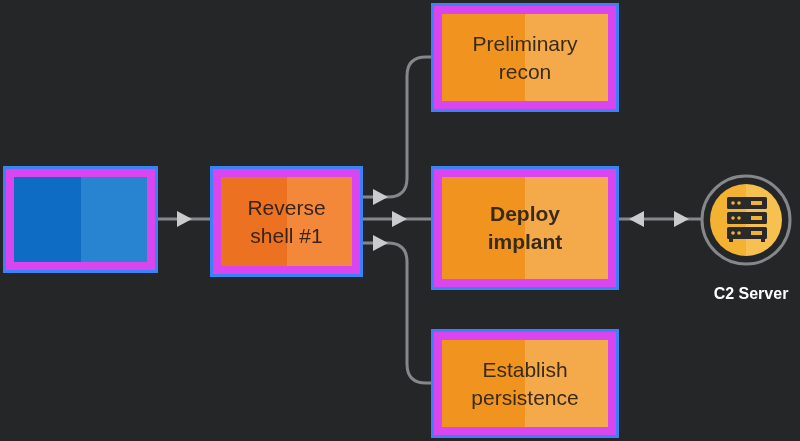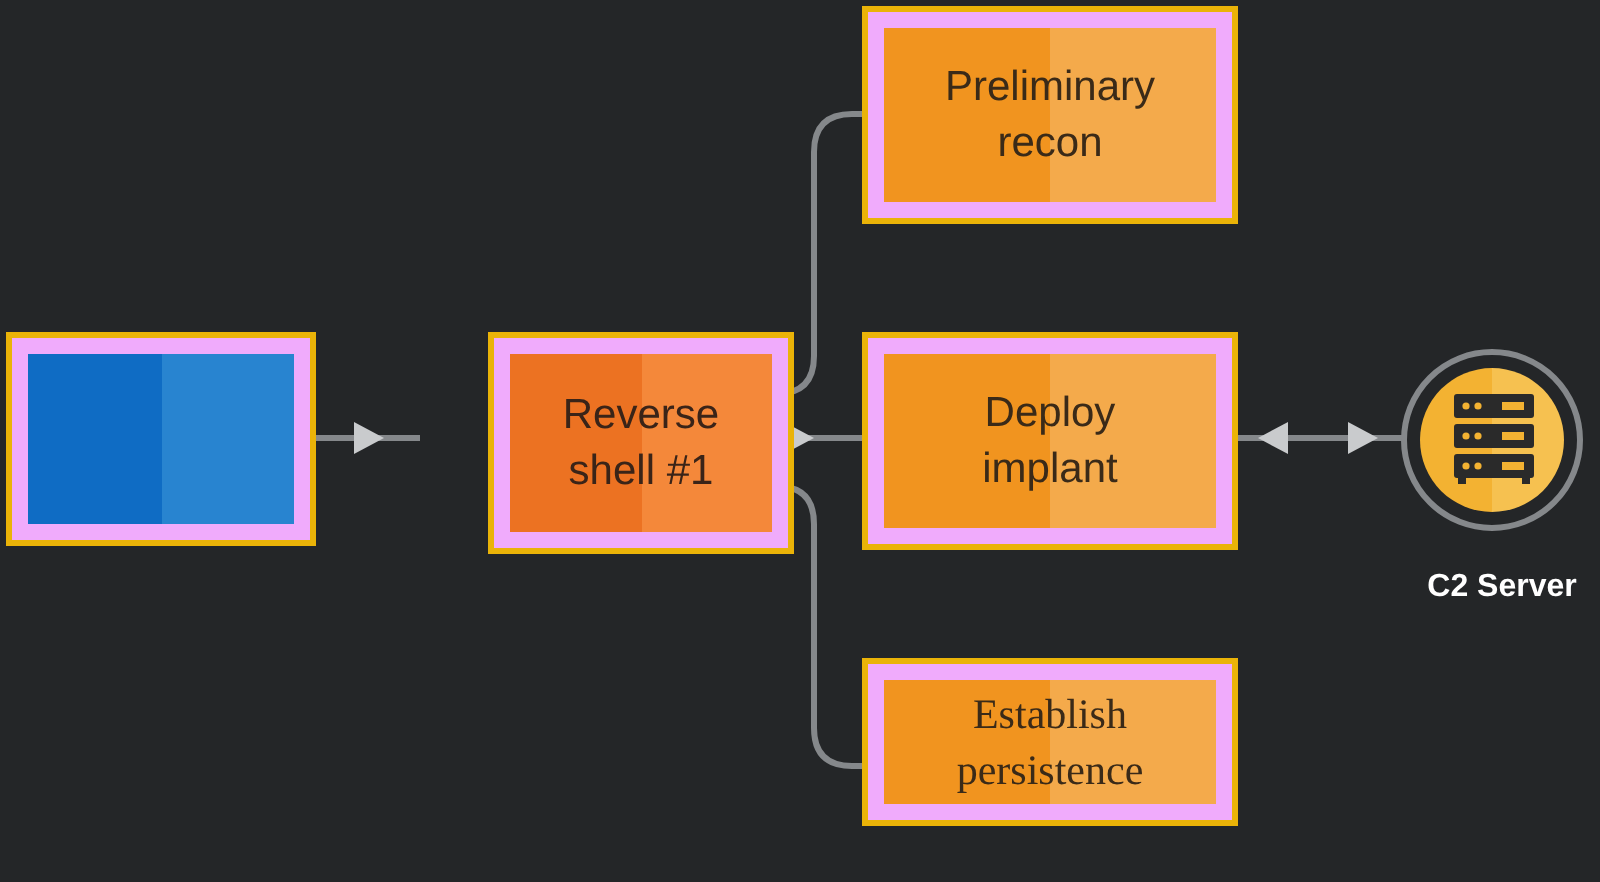--- a/index.html
+++ b/index.html
@@ -1,18 +1,18 @@
 <!DOCTYPE html>
 <html><head>
 <meta charset="utf-8">
 <style>
   html, body { margin:0; padding:0; }
   body { width:800px; height:441px; background:#242628; position:relative; overflow:hidden;
          font-family:"Liberation Sans", sans-serif; }
-  .outer { position:absolute; border:3px solid #eab308; box-sizing:border-box; background:#f0abfc; }
+  .outer { position:absolute; border:3px solid #3b82f6; box-sizing:border-box; background:#d946ef; }
   .inner { position:absolute; left:8px; top:8px; right:8px; bottom:8px; display:flex;
            align-items:center; justify-content:center; text-align:center; overflow:hidden; }
   .inner .l { position:absolute; left:0; top:0; bottom:0; width:50%; }
   .inner .r { position:absolute; right:0; top:0; bottom:0; width:50%; }
   .label { position:relative; z-index:1; font-size:21px; line-height:28px; white-space:pre-line; }
   svg.wires { position:absolute; left:0; top:0; }
   .c2-label { position:absolute; left:696px; top:285px; width:110px; text-align:center;
               color:#ffffff; font-size:16px; font-weight:bold; }
 </style>
 </head>
@@ -65,48 +65,48 @@
   </g>
 </svg>
 
 <div class="outer" style="left:3px;top:166px;width:155px;height:107px;">
   <div class="inner">
     <div class="l" style="background:#0f6cc4"></div>
     <div class="r" style="background:#2884d0"></div>
   </div>
 </div>
 
-<div class="outer" style="left:210px;top:166px;width:153px;height:111px;margin-left:34px;">
+<div class="outer" style="left:210px;top:166px;width:153px;height:111px;">
   <div class="inner">
     <div class="l" style="background:#ec7222"></div>
     <div class="r" style="background:#f4883a"></div>
     <span class="label" style="color:#3a2418">Reverse
 shell #1</span>
   </div>
 </div>
 
 <div class="outer" style="left:431px;top:3px;width:188px;height:109px;">
   <div class="inner">
     <div class="l" style="background:#f1941f"></div>
     <div class="r" style="background:#f4aa4b"></div>
     <span class="label" style="color:#3a2a18">Preliminary
 recon</span>
   </div>
 </div>
 
-<div class="outer" style="left:431px;top:166px;width:188px;height:109px;">
+<div class="outer" style="left:431px;top:166px;width:188px;height:124px;font-weight:bold;">
   <div class="inner">
     <div class="l" style="background:#f1941f"></div>
     <div class="r" style="background:#f4aa4b"></div>
     <span class="label" style="color:#3a2a18">Deploy
 implant</span>
   </div>
 </div>
 
-<div class="outer" style="left:431px;top:329px;width:188px;height:84px;font-family:Liberation Serif, serif;">
+<div class="outer" style="left:431px;top:329px;width:188px;height:109px;">
   <div class="inner">
     <div class="l" style="background:#f1941f"></div>
     <div class="r" style="background:#f4aa4b"></div>
     <span class="label" style="color:#3a2a18">Establish
 persistence</span>
   </div>
 </div>
 
 <div class="c2-label">C2 Server</div>
 

